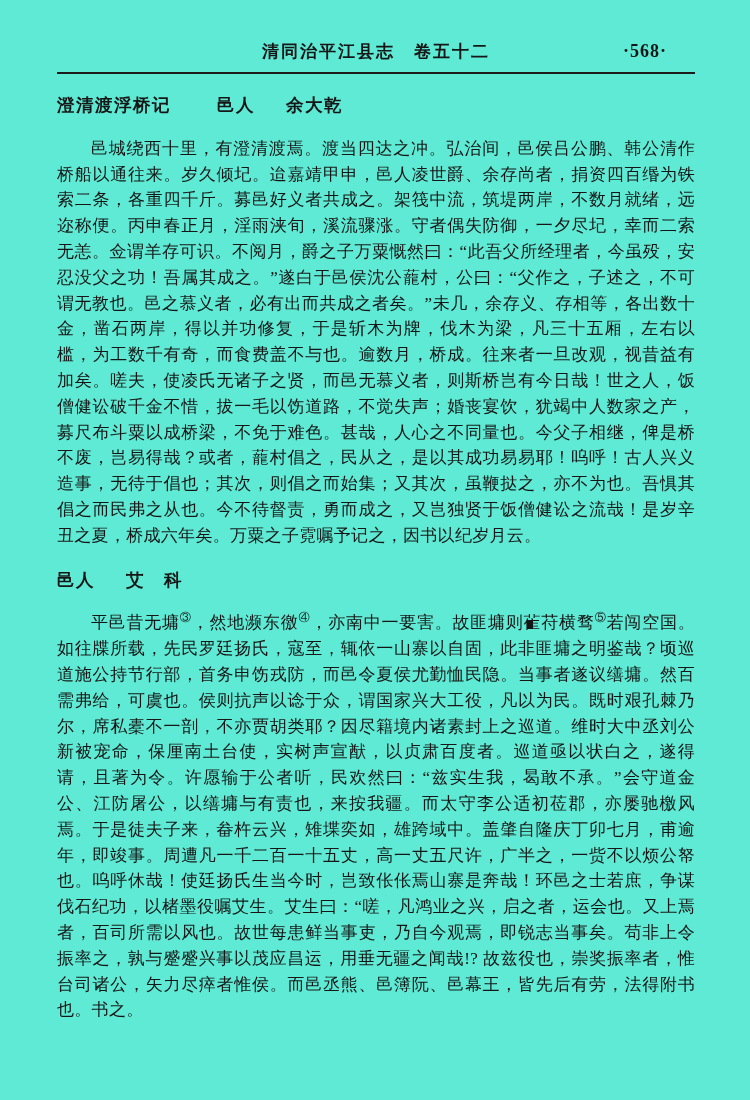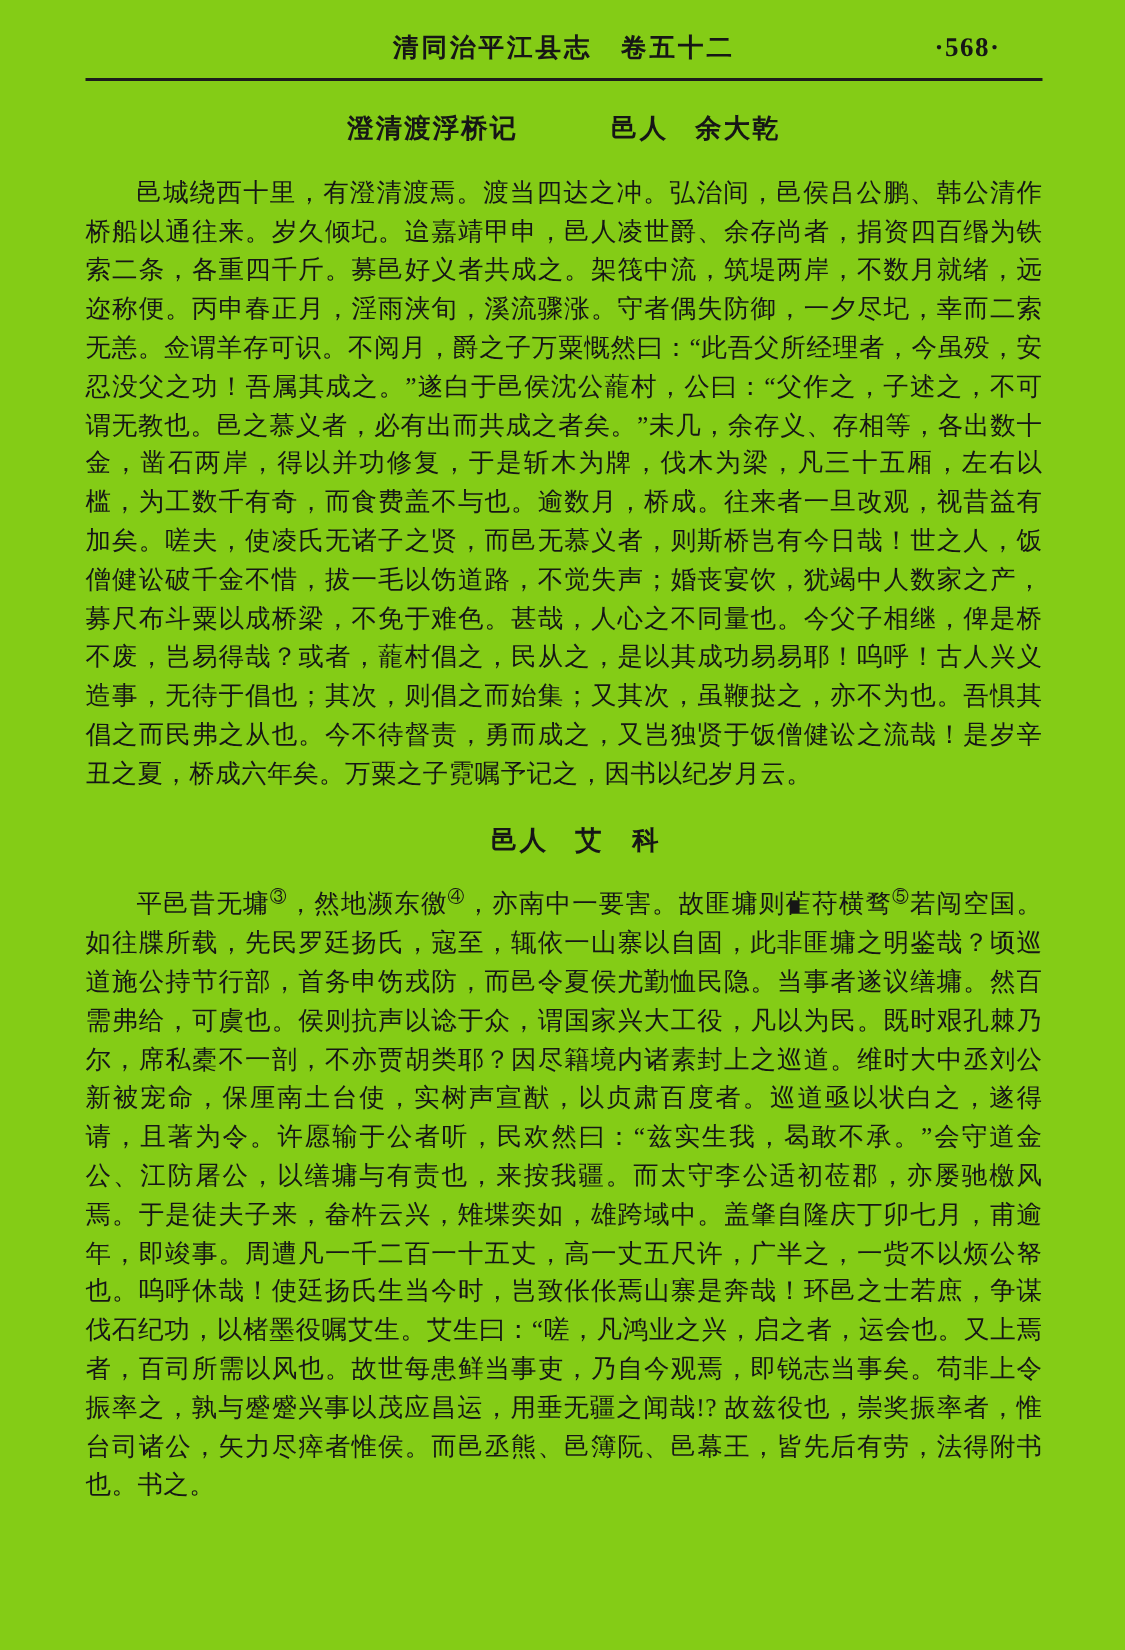--- a/index.html
+++ b/index.html
@@ -6,22 +6,22 @@
   html, body { width: 750px; }
   body {
     font-family: "Liberation Serif", "DejaVu Serif", serif;
     background: #fbfaf6;
     color: #161616;
   }
   .page {
     position: relative;
     width: 750px;
     height: 1100px;
-    background: #84cc16;
-    padding: 20px 55px 0 57px;
+    background: #5eead4;
+    padding: 40px 55px 0 57px;
     overflow: hidden;
   }
   
   .page-header {
     position: relative;
     height: 26px;
     margin-bottom: 6px;
   }
   .journal-title {
     position: absolute;
@@ -54,29 +54,29 @@
   }
   .body-text p { text-indent: 2em; }
   sup.fn-marker {
     font-size: 0.66em;
     vertical-align: super;
     line-height: 0;
   }
   
   .article-head {
     display: flex;
-    justify-content: center;
+    justify-content: flex-start;
     align-items: baseline;
     gap: 46px;
     font-size: 17.5px;
     font-weight: bold;
     margin: 19px 0 17px 0;
     letter-spacing: 1.5px;
   }
-  .byline { display: flex; gap: 18px; white-space: pre; margin-left: 16px; }
+  .byline { display: flex; gap: 31px; white-space: pre; }
 </style>
 </head>
 <body>
 
 <div class="page">
 
   <div class="page-header">
     <div class="journal-title">清同治平江县志　卷五十二</div>
     <div class="page-number">·568·</div>
   </div>

